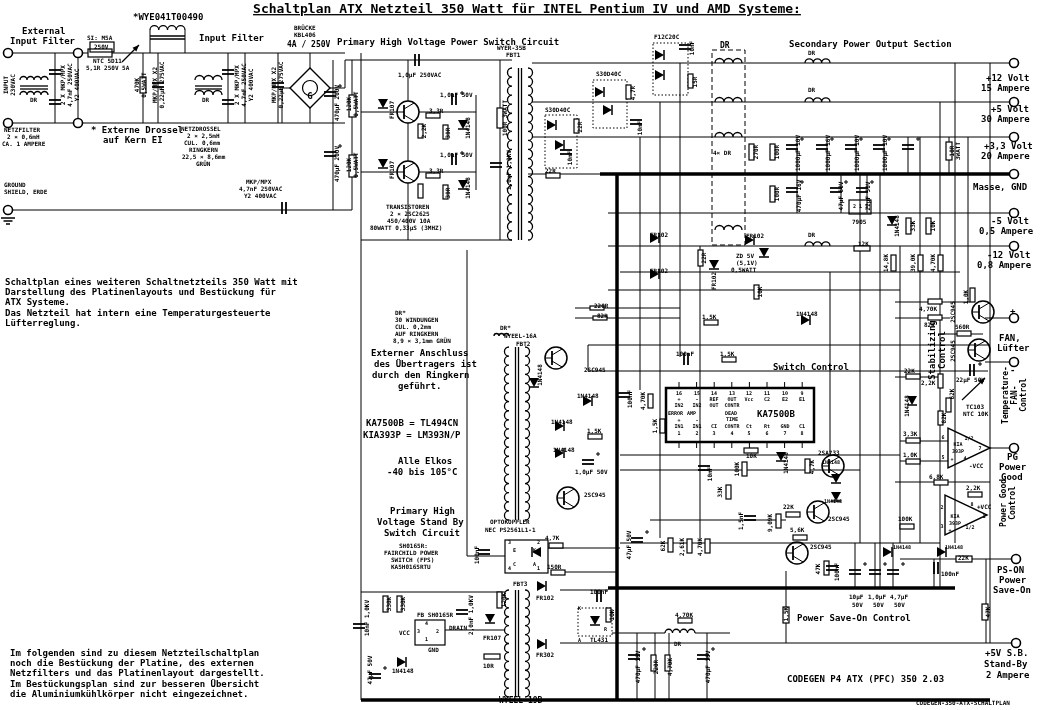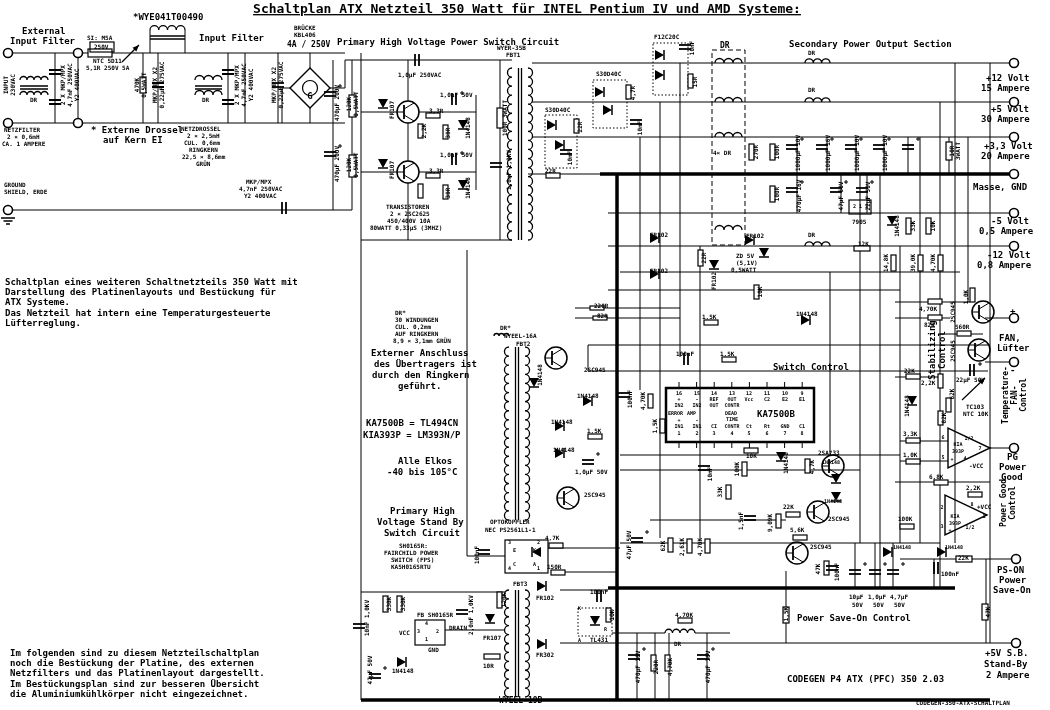--- a/index.html
+++ b/index.html
@@ -1,16 +1,16 @@
 <!DOCTYPE html>
 <html><head>
 <meta charset="utf-8">
 <style>
   html,body{margin:0;padding:0;background:#fff;}
-  #stage{position:relative;width:1050px;height:710px;background:#fff;overflow:hidden;border-radius:19px;}
+  #stage{position:relative;width:1050px;height:710px;background:#fff;overflow:hidden;}
   svg{position:absolute;left:0;top:0;}
   svg text{font-family:"DejaVu Sans Mono","Liberation Mono",monospace;font-weight:700;fill:#000;}
 </style>
 </head>
 <body>
 
 <div id="stage">
 
   <svg id="cv" width="1050" height="710" viewBox="0 0 1050 710">
       <rect x="0" y="0" width="1050" height="710" fill="#ffffff"></rect>

